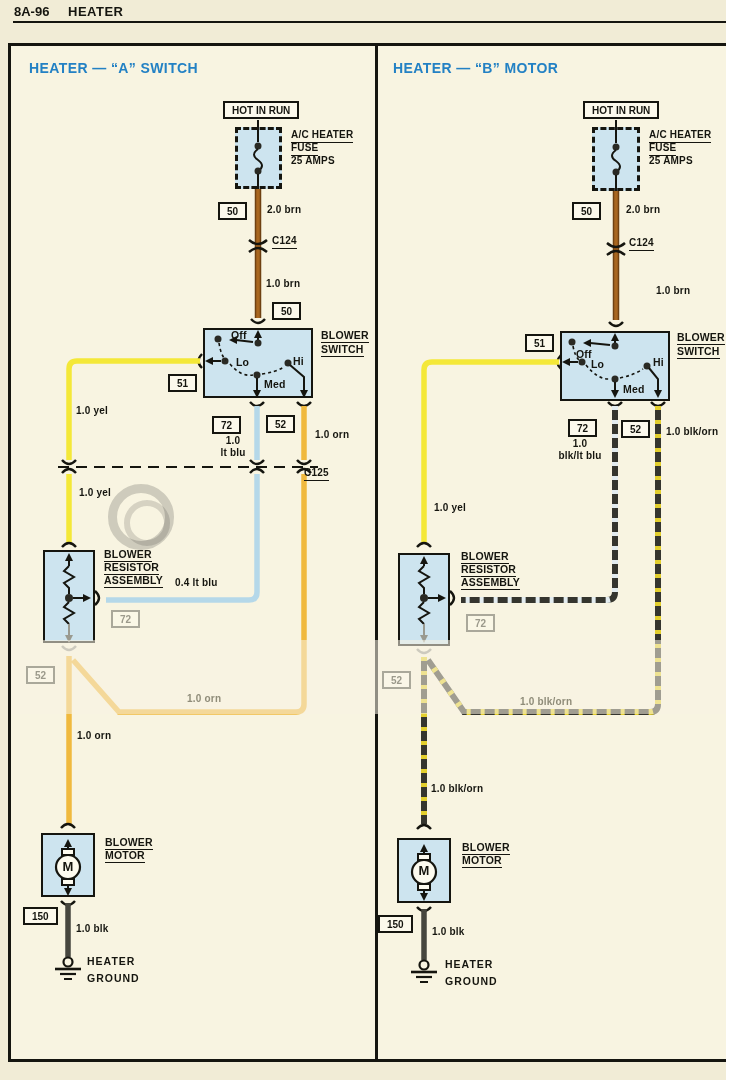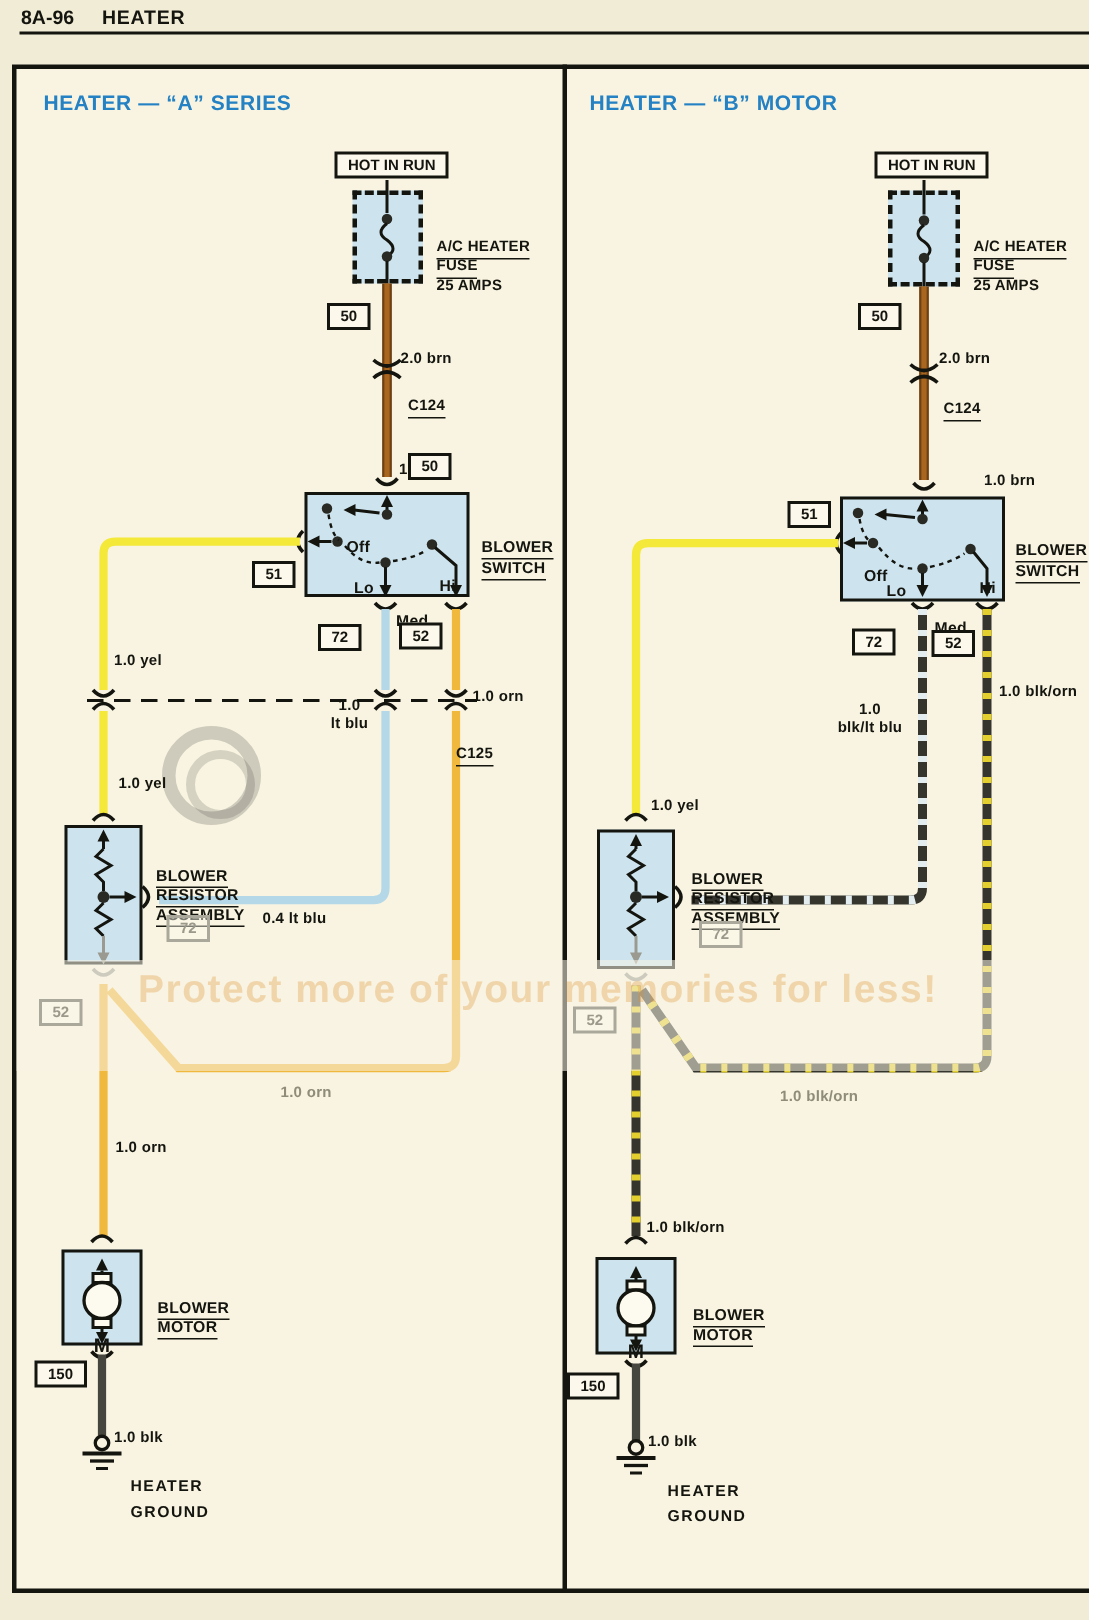--- a/index.html
+++ b/index.html
@@ -12,21 +12,21 @@
          background:#f8f4e1;box-sizing:border-box;z-index:1;}
   .divider{position:absolute;left:375px;top:43px;width:3px;height:1019px;background:#15150f;z-index:2;}
   .panel-title{position:absolute;font:bold 14px "Liberation Sans",sans-serif;color:#2381c4;letter-spacing:.4px;z-index:6;white-space:nowrap;}
   .comp{position:absolute;background:#cde4ef;border:2.5px solid #15150f;box-sizing:border-box;z-index:2;}
   .comp.dashed{border:3px dashed #15150f;}
   .cbox{position:absolute;background:#fcf9ec;border:2px solid #15150f;font:bold 10px "Liberation Sans",sans-serif;
         color:#15150f;text-align:center;padding:1.5px 7px;z-index:6;white-space:nowrap;}
   .cbox.thick{border-width:2.5px;}
   .cbox.faded{border-color:#aaa89a;color:#9b998b;background:rgba(252,250,238,.45);}
   .lbl{position:absolute;font:bold 10px "Liberation Sans",sans-serif;color:#15150f;letter-spacing:.2px;
-       white-space:nowrap;z-index:6;line-height:1.15;margin-top:30px;}
+       white-space:nowrap;z-index:6;line-height:1.15;}
   .lbl.u{border-bottom:1.6px solid #15150f;padding-bottom:1px;}
   .lbl.big{font-size:10.5px;}
   .lbl.pale{color:#8f8c79;}
   .lbl.mlabel{font-size:13px;letter-spacing:0;}
   .two{text-align:center;}
   svg.wires{position:absolute;left:0;top:0;z-index:3;}
   .wash{position:absolute;left:11px;top:640px;width:721px;height:74px;background:rgba(247,243,228,.55);z-index:4;}
   .wm-ring{position:absolute;left:108px;top:484px;width:66px;height:66px;border:9px solid rgba(40,40,40,.20);
            border-radius:50%;z-index:5;box-sizing:border-box;}
   .wm-ring::after{content:"";position:absolute;left:7px;top:7px;width:34px;height:34px;border:6px solid rgba(40,40,40,.16);border-radius:50%;}
@@ -40,21 +40,21 @@
 
 <div class="page">
 
   <div class="hdr-code">8A-96</div>
   <div class="hdr-title">HEATER</div>
   <div class="hdr-rule"></div>
 
   <div class="frame"></div>
   <div class="divider"></div>
 
-  <div class="panel-title" style="left:29px;top:60px">HEATER — “A” SERIES</div>
+  <div class="panel-title" style="left:29px;top:60px">HEATER — “A” SWITCH</div>
   <div class="panel-title" style="left:393px;top:60px">HEATER — “B” MOTOR</div>
 
   <div class="cbox" style="left:223px;top:101px">HOT IN RUN</div>
   <div class="comp dashed" style="left:235px;top:127px;width:47px;height:62px"></div>
   <div class="lbl u" style="left:291px;top:129px">A/C HEATER</div>
   <div class="lbl u" style="left:291px;top:142px">FUSE</div>
   <div class="lbl" style="left:291px;top:155px">25 AMPS</div>
   <div class="cbox" style="left:218px;top:202px">50</div>
   <div class="lbl" style="left:267px;top:204px">2.0 brn</div>
   <div class="lbl u" style="left:272px;top:235px">C124</div>
@@ -285,15 +285,14 @@
       <path d="M424,909 L424,960" stroke="#46463e" stroke-width="5.5"></path>
       <circle cx="424" cy="965" r="4.5" fill="#f8f4e1" stroke-width="2.2"></circle>
       <path d="M411,972 L437,972" stroke-width="2.6"></path>
       <path d="M416,977 L432,977" stroke-width="2.2"></path>
       <path d="M420,982 L428,982" stroke-width="2"></path>
     </g>
   </svg>
 
   <div class="wash"></div>
   <div class="wm-ring"></div>
-  <div class="wm-slogan">Protect more of your memories for less!</div>
 
 </div>
 
 </body></html>

